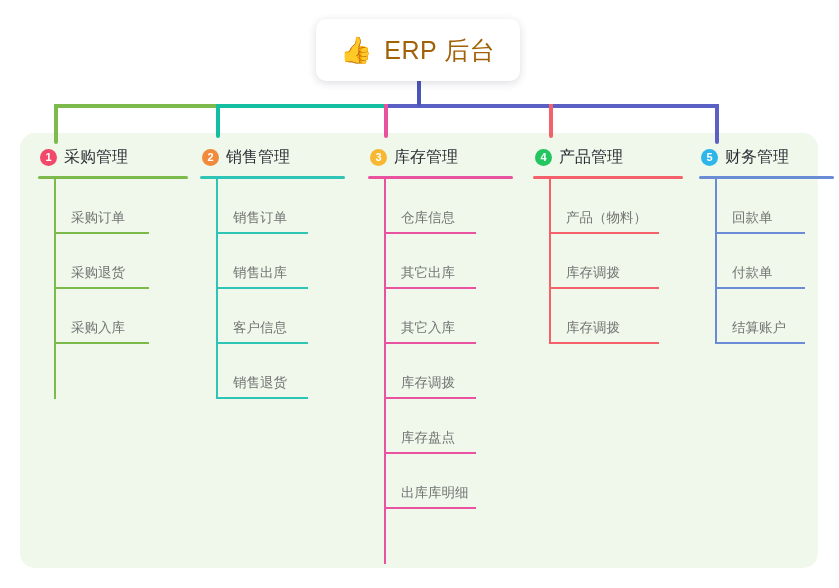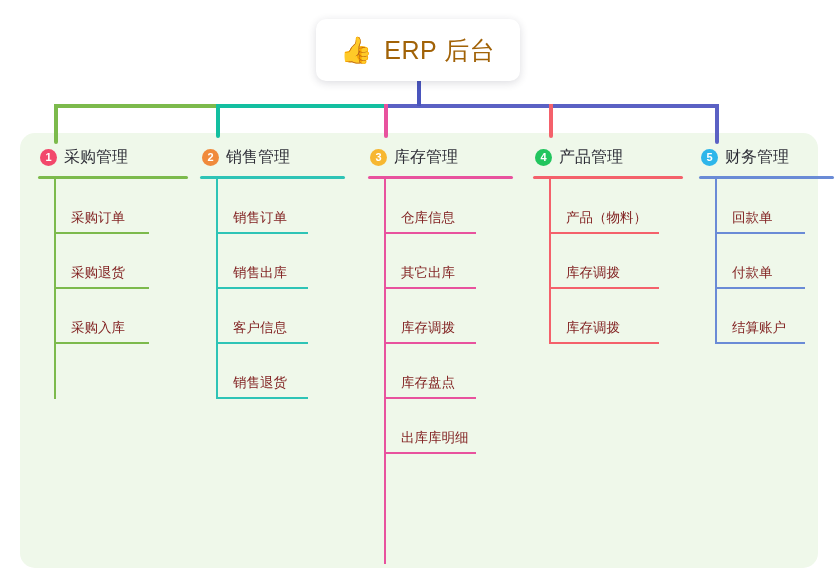--- a/index.html
+++ b/index.html
@@ -45,21 +45,21 @@
     color:#fff;font-size:11px;line-height:17px;text-align:center;
     font-weight:bold;
   }
   .col-title{font-size:16px;color:#2f2f38;white-space:nowrap;}
   .head-rule{height:3px;border-radius:2px;margin-top:6px;}
   .spine{position:absolute;width:2px;left:16px;}
   .items{position:relative;margin-top:0;}
   .item{position:relative;height:55px;}
   .item-label{
     position:absolute;left:33px;bottom:7px;
-    font-size:13.5px;color:#7f1d1d;white-space:nowrap;
+    font-size:13.5px;color:#737373;white-space:nowrap;
   }
   .item-rule{position:absolute;left:16px;bottom:0;height:1.6px;}
 </style>
 </head>
 <body>
 
 <div id="root">
 
   <div class="title-card">
     <span class="thumb-icon">👍</span>
@@ -141,20 +141,24 @@
         <div class="items">
           <div class="item">
             <span class="item-label">仓库信息</span>
             <div class="item-rule" style="width: 92px; background: rgb(232, 82, 158);"></div>
           </div>
           <div class="item">
             <span class="item-label">其它出库</span>
             <div class="item-rule" style="width: 92px; background: rgb(232, 82, 158);"></div>
           </div>
           <div class="item">
+            <span class="item-label">其它入库</span>
+            <div class="item-rule" style="width: 92px; background: rgb(232, 82, 158);"></div>
+          </div>
+          <div class="item">
             <span class="item-label">库存调拨</span>
             <div class="item-rule" style="width: 92px; background: rgb(232, 82, 158);"></div>
           </div>
           <div class="item">
             <span class="item-label">库存盘点</span>
             <div class="item-rule" style="width: 92px; background: rgb(232, 82, 158);"></div>
           </div>
           <div class="item">
             <span class="item-label">出库库明细</span>
             <div class="item-rule" style="width: 92px; background: rgb(232, 82, 158);"></div>

